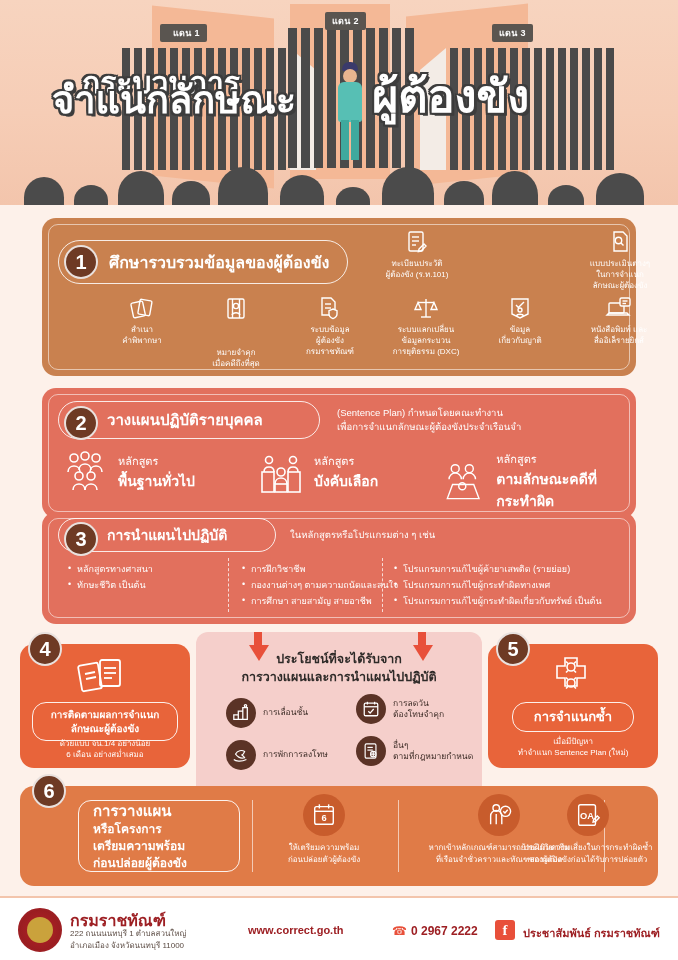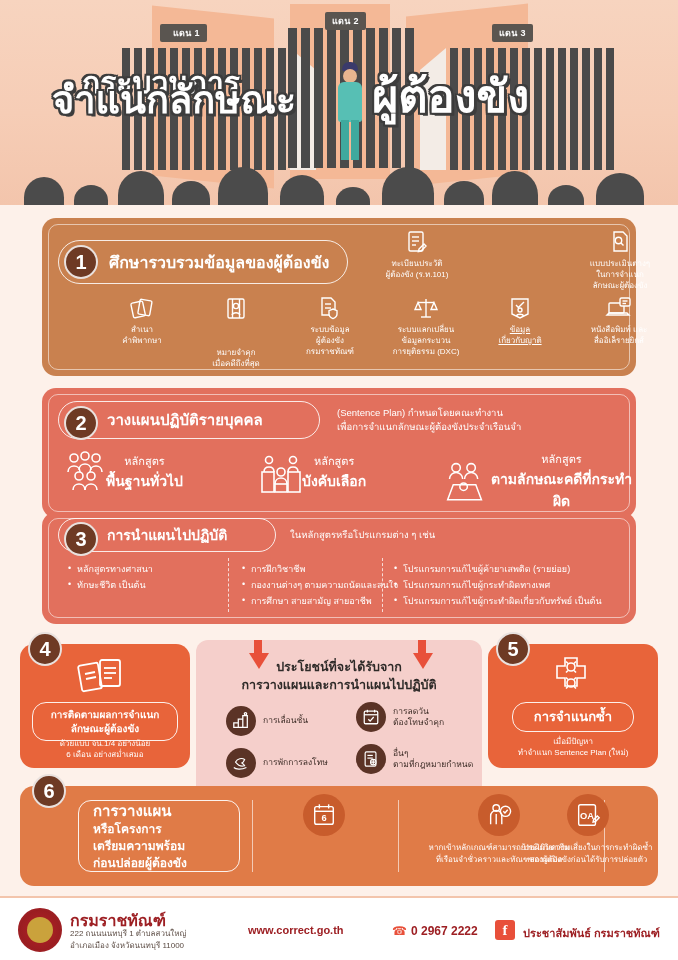--- a/index.html
+++ b/index.html
@@ -100,21 +100,21 @@
   
   #sec2 { left:42px; top:388px; width:594px; height:130px; background:#e2705d; }
   #sec2 .num-badge { left:22px; top:18px; }
   #sec2 .s2title {
     position:absolute; left:16px; top:13px; width:262px; height:38px;
     border:1.6px solid rgba(255,255,255,.85); border-radius:19px;
     color:#fff; font-size:15px; font-weight:bold;
     display:flex; align-items:center; padding-left:48px;
   }
   #sec2 .s2sub { position:absolute; left:295px; top:18px; color:#fff; font-size:9.5px; line-height:1.45; }
-  .course { position:absolute; color:#fff; display:flex; align-items:center; gap:0;text-align:center; }
+  .course { position:absolute; color:#fff; display:flex; align-items:center; gap:12px; }
   .course .ctext .c1 { font-size:11px; }
   .course .ctext .c2 { font-size:14px; font-weight:bold; }
 
   
   #sec3 { left:42px; top:512px; width:594px; height:112px; background:#e2705d; }
   #sec3 .num-badge { left:22px; top:10px; }
   #sec3 .s3title {
     position:absolute; left:16px; top:6px; width:218px; height:34px;
     border:1.6px solid rgba(255,255,255,.85); border-radius:17px;
     color:#fff; font-size:14px; font-weight:bold;
@@ -131,21 +131,21 @@
   #sec4 .num-badge { left:8px; top:-12px; }
   #sec5 { left:488px; top:644px; width:170px; height:124px; background:#e8643a; }
   #sec5 .num-badge { left:8px; top:-12px; }
   .mid-pill {
     position:absolute; border:1.5px solid rgba(255,255,255,.9); border-radius:14px;
     color:#fff; font-weight:bold; text-align:center; font-size:10px; line-height:1.35;
     padding:5px 6px;
   }
   .mid-sub { position:absolute; color:#fff; font-size:8px; line-height:1.4; text-align:center; width:100%; }
 
-  #benefits { left:196px; top:632px; width:286px; height:182px; background:#f5cfcb; border-radius:12px; position:absolute;margin-top:8px; }
+  #benefits { left:196px; top:632px; width:286px; height:182px; background:#f5cfcb; border-radius:12px; position:absolute; }
   #benefits .bt { position:absolute; top:18px; width:100%; text-align:center; color:#2e2a28; font-weight:bold; font-size:12.5px; line-height:1.45; }
   .arrow { position:absolute; width:0;height:0; border-left:10px solid transparent; border-right:10px solid transparent; border-top:16px solid #e8503a; }
   .arrow.stem { border:none; width:8px; height:14px; background:#e8503a; }
   .ben-item { position:absolute; display:flex; align-items:center; gap:7px; }
   .ben-circ { width:30px; height:30px; border-radius:50%; background:#5b3326; display:flex; align-items:center; justify-content:center; flex:0 0 auto; }
   .ben-lb { font-size:8.5px; color:#3a2a24; line-height:1.35; }
 
   
   #sec6 { left:20px; top:786px; width:638px; height:100px; background:#e07b47; }
   #sec6 .num-badge { left:12px; top:-12px; }
@@ -343,21 +343,21 @@
 การยุติธรรม (DXC)</span>
     </div>
 
     <div class="ic-item" style="left:438px; top:78px; width:80px;">
       <svg class="ico" width="26" height="26" viewBox="0 0 26 26" fill="none" stroke="#fff" stroke-width="1.4">
         <path d="M5 3h16v15l-8 4-8-4z"></path>
           <path d="M9 9l2.4 2.4L17 6"></path>
           <circle cx="13" cy="14" r="2"></circle>
           <path d="M9.5 20c.7-2.4 6.3-2.4 7 0"></path>
       </svg>
-      <span class="lb" style="white-space: pre-line; text-decoration: underline;">ข้อมูล
+      <span class="lb" style="white-space: pre-line;">ข้อมูล
 เกี่ยวกับญาติ</span>
     </div>
 
     <div class="ic-item" style="left:530px; top:78px; width:94px;">
       <svg class="ico" width="28" height="26" viewBox="0 0 28 26" fill="none" stroke="#fff" stroke-width="1.4">
         <rect x="4" y="7" width="15" height="10" rx="1"></rect>
           <path d="M2 19h22l-2-2H4z"></path>
           <rect x="15" y="2" width="10" height="8" rx="1.5" fill="#c9814f"></rect>
           <line x1="17.5" y1="5" x2="22.5" y2="5"></line>
           <line x1="17.5" y1="7.5" x2="21" y2="7.5"></line>
@@ -554,20 +554,22 @@
     <div class="s6item" style="left:242px; top:8px; width:124px;">
       <div class="s6circ">
         <svg width="26" height="26" viewBox="0 0 28 28" fill="none" stroke="#fff" stroke-width="1.5">
           <rect x="4" y="5" width="20" height="19" rx="2"></rect>
             <line x1="4" y1="10" x2="24" y2="10"></line>
           <line x1="9" y1="2.5" x2="9" y2="7"></line>
             <line x1="19" y1="2.5" x2="19" y2="7"></line>
           <text x="14" y="20" font-size="10" font-weight="bold" fill="#fff" stroke="none" text-anchor="middle" font-family="Liberation Sans, sans-serif">6</text>
         </svg>
       </div>
+      <div class="s6lb" style="white-space:pre-line;">ให้เตรียมความพร้อม
+ก่อนปล่อยตัวผู้ต้องขัง</div>
     </div>
 
     <div class="s6div" style="left:378px;"></div>
 
     <div class="s6item" style="left:386px; top:8px; width:186px;">
       <div class="s6circ">
         <svg width="26" height="26" viewBox="0 0 28 28" fill="none" stroke="#fff" stroke-width="1.5">
           <circle cx="11" cy="6.5" r="3.5"></circle>
             <path d="M5 24v-9a6 6 0 0 1 12 0v9"></path>
             <line x1="11" y1="13" x2="11" y2="24"></line>

